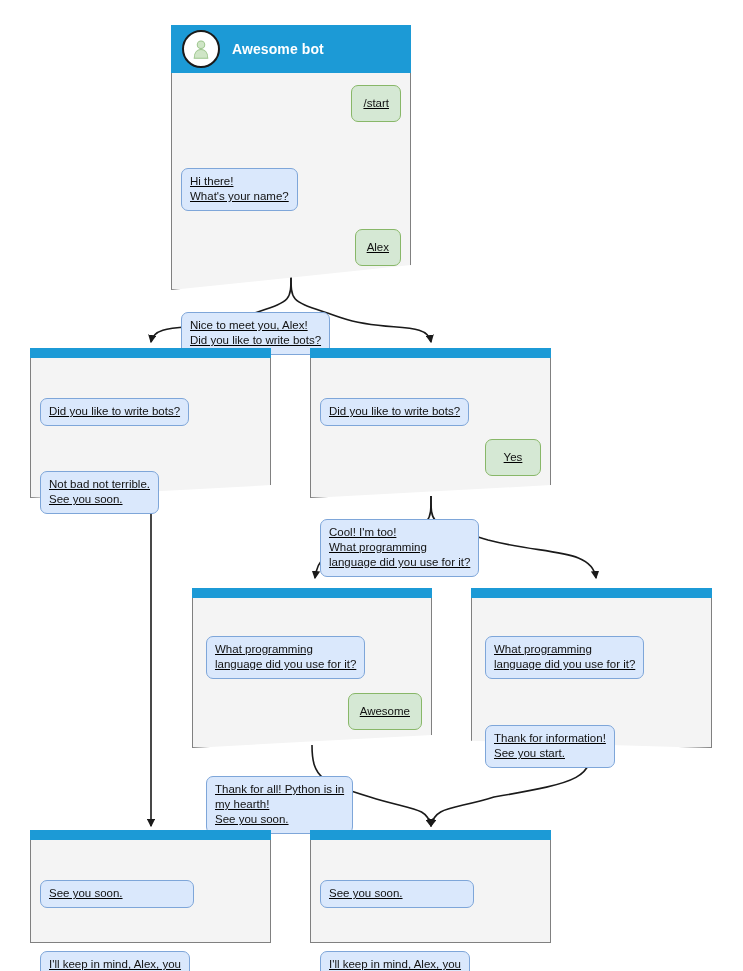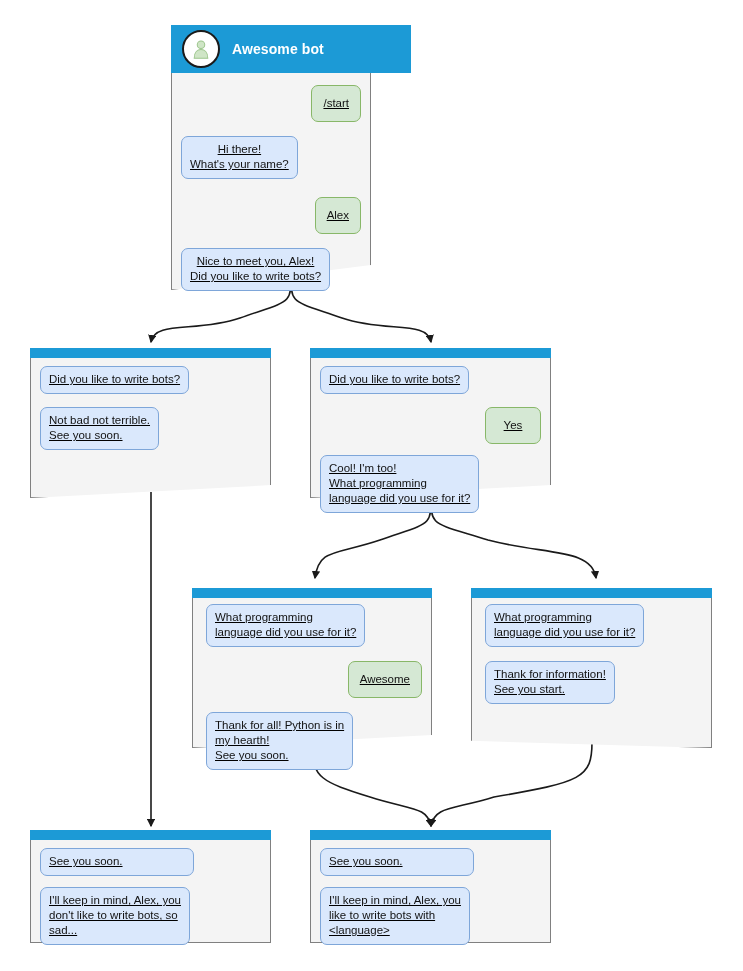--- a/index.html
+++ b/index.html
@@ -37,21 +37,21 @@
   }
   .body{position:absolute;left:0;right:0;bottom:0;overflow:visible;}
   .msgrow{display:flex;text-decoration:underline;}
   .msgrow.in{justify-content:flex-start;}
   .msgrow.out{justify-content:flex-end;}
   .bubble{
     font-size:11.5px;line-height:15px;color:#121212;
     border-radius:7px;padding:5px 8px 6px 8px;box-sizing:border-box;
     white-space:pre-line;max-width:86%;
   }
-  .bubble.in{background:#dae8fc;border:1px solid #7ea6d9;}
+  .bubble.in{background:#dae8fc;border:1px solid #7ea6d9;margin-top:32px;}
   .bubble.out{background:#d5e8d4;border:1px solid #88b768;padding:10px 11px;}
 </style>
 </head>
 <body>
 
 <div id="canvas">
 
   <svg class="edges" viewBox="0 0 743 971" xmlns="http://www.w3.org/2000/svg">
     <defs>
       <marker id="arrow" viewBox="0 0 10 10" refX="8.5" refY="5" markerWidth="5.2" markerHeight="5.2" orient="auto-start-reverse">
@@ -67,21 +67,21 @@
 
     <path d="M 431,496 C 431,527 431,522 380,540 C 336,555 319,548 315,578" fill="none" stroke="#1a1a1a" stroke-width="1.6" marker-end="url(#arrow)"></path>
 
     <path d="M 431,496 C 431,527 431,522 488,540 C 545,555 592,548 596,578" fill="none" stroke="#1a1a1a" stroke-width="1.6" marker-end="url(#arrow)"></path>
 
     <path d="M 312,745 C 312,778 322,782 370,797 C 410,810 427,806 431,826" fill="none" stroke="#1a1a1a" stroke-width="1.6" marker-end="url(#arrow)"></path>
 
     <path d="M 592,742 C 592,778 582,782 494,797 C 452,810 435,806 431,826" fill="none" stroke="#1a1a1a" stroke-width="1.6" marker-end="url(#arrow)"></path>
   </svg>
 
-  <div class="node root" style="left:171px;top:25px;width:200px;height:265px;text-align:center;">
+  <div class="node root" style="left:171px;top:25px;width:240px;height:265px;">
     <div class="skew" style="clip-path:polygon(0 0, 100% 0, 100% 90.6%, 0 100%);"></div>
     <div class="hdr" style="width:240px;">
       <span class="avatar">
         <svg width="22" height="22" viewBox="0 0 24 24" aria-hidden="true">
           <circle cx="12" cy="7.4" r="4.1" fill="#cfe5c6" stroke="#9cc58c" stroke-width="1.1"></circle>
           <path d="M4.6 22 C4.6 15.4 8.2 12.6 12 12.6 C15.8 12.6 19.4 15.4 19.4 22 Z" fill="#cfe5c6" stroke="#9cc58c" stroke-width="1.1"></path>
         </svg>
       </span>
       <span class="bot-title">Awesome bot</span>
     </div>

